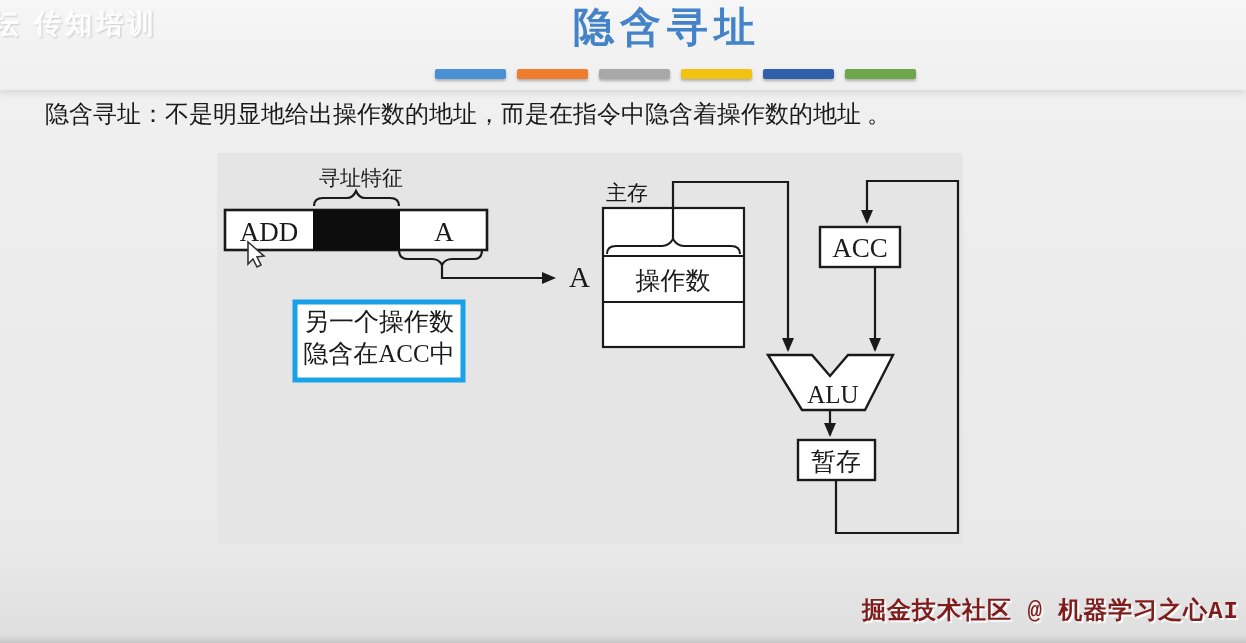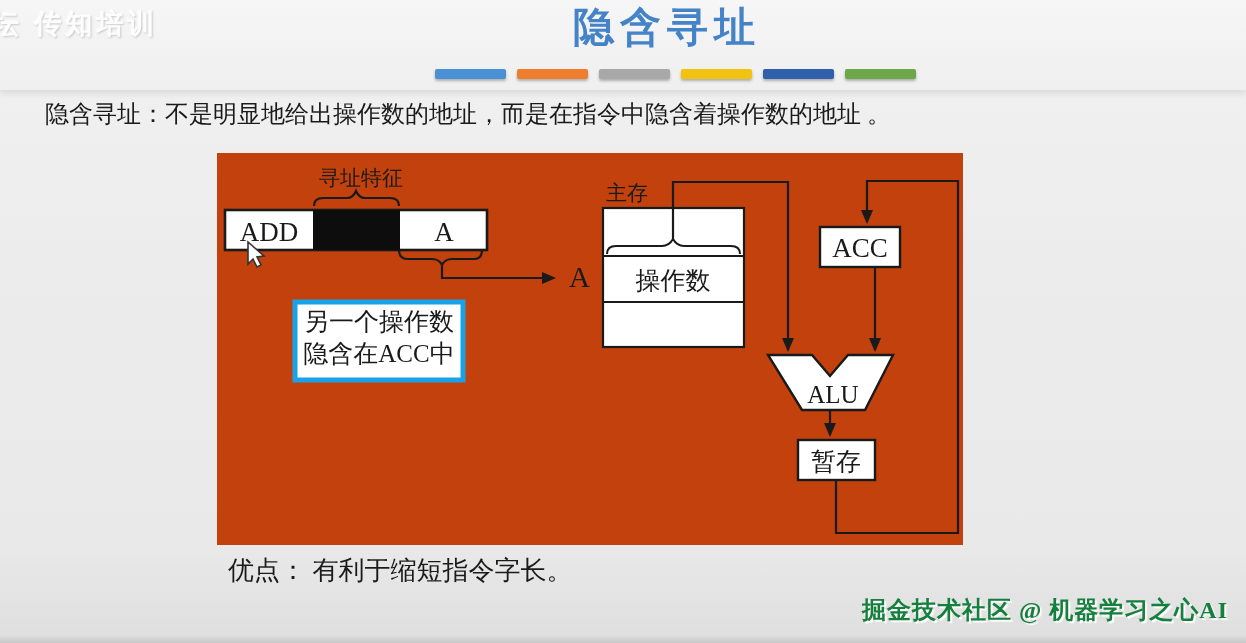--- a/index.html
+++ b/index.html
@@ -34,31 +34,31 @@
   .separator-bars .bar{
     display:block;width:71px;height:10px;border-radius:2px;
     box-shadow:0 2px 3px rgba(0,0,0,0.28);
   }
   .intro-text{
     position:absolute;left:45px;top:98px;width:1150px;
     font-size:24px;line-height:32px;white-space:nowrap;
   }
   .diagram-panel{
     position:absolute;left:217px;top:153px;width:746px;height:392px;
-    background:#c2410c;
+    background:#e5e5e5;
   }
   .notes{
     position:absolute;left:228px;top:554px;
     font-size:26px;line-height:33px;white-space:nowrap;
   }
   .footer-watermark{
     position:absolute;left:862px;top:594px;
-    font-family:Liberation Serif, serif;
+    font-family:Liberation Mono, monospace;
     font-size:24px;font-weight:bold;letter-spacing:1px;
-    color:#15803d;
+    color:#7f1d1d;
     text-shadow:2px 2px 1px rgba(255,255,255,0.95);
     white-space:nowrap;
   }
   .bottom-strip{
     position:absolute;left:0;bottom:0;width:1246px;height:8px;
     background:linear-gradient(180deg,rgba(0,0,0,0),rgba(0,0,0,0.10));
   }
   svg text{font-family:"Liberation Serif", serif;fill:#1a1a1a;}
 </style>
 </head>
@@ -126,18 +126,17 @@
 
     <path d="M613,257 L613,282" fill="none" stroke="#1a1a1a" stroke-width="2.2" marker-end="url(#arr)"></path>
     <rect x="581" y="287" width="77" height="40" fill="#ffffff" stroke="#1a1a1a" stroke-width="2.4"></rect>
     <text x="619" y="317" font-size="25" text-anchor="middle">暂存</text>
 
     <path d="M619,327 L619,380 L741,380 L741,28 L650,28 L650,69" fill="none" stroke="#1a1a1a" stroke-width="2.2" marker-end="url(#arr)"></path>
   </svg>
 </div>
 
 <div class="notes">
-  <div>优点： 有利于缩短指令字长。</div>
 </div>
 
 <div class="footer-watermark">掘金技术社区 @ 机器学习之心AI</div>
 
 <div class="bottom-strip"></div>
 
 </body></html>

